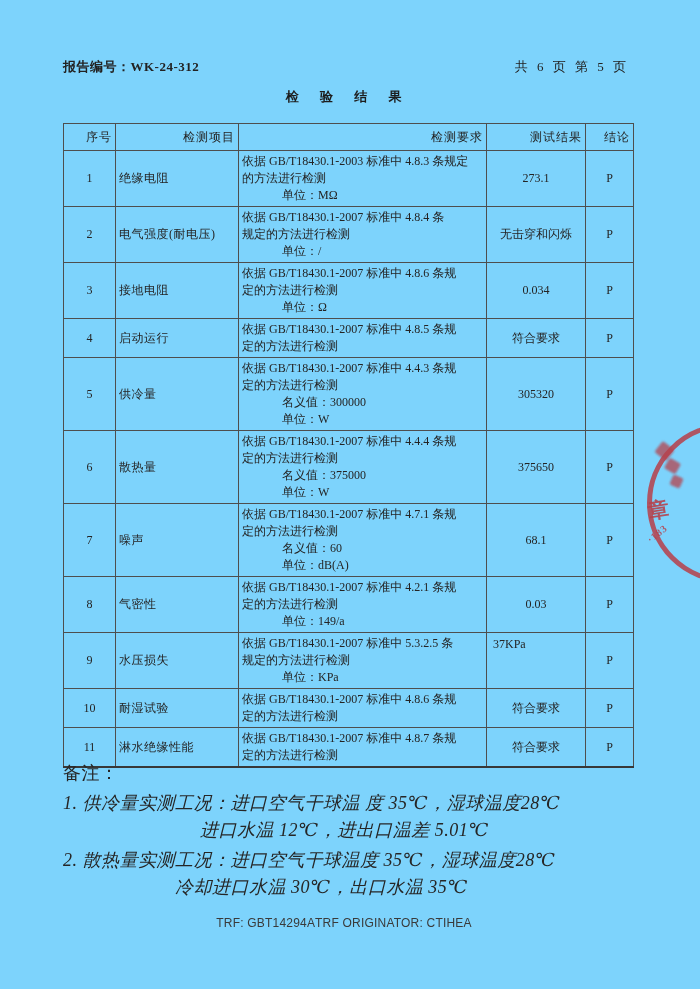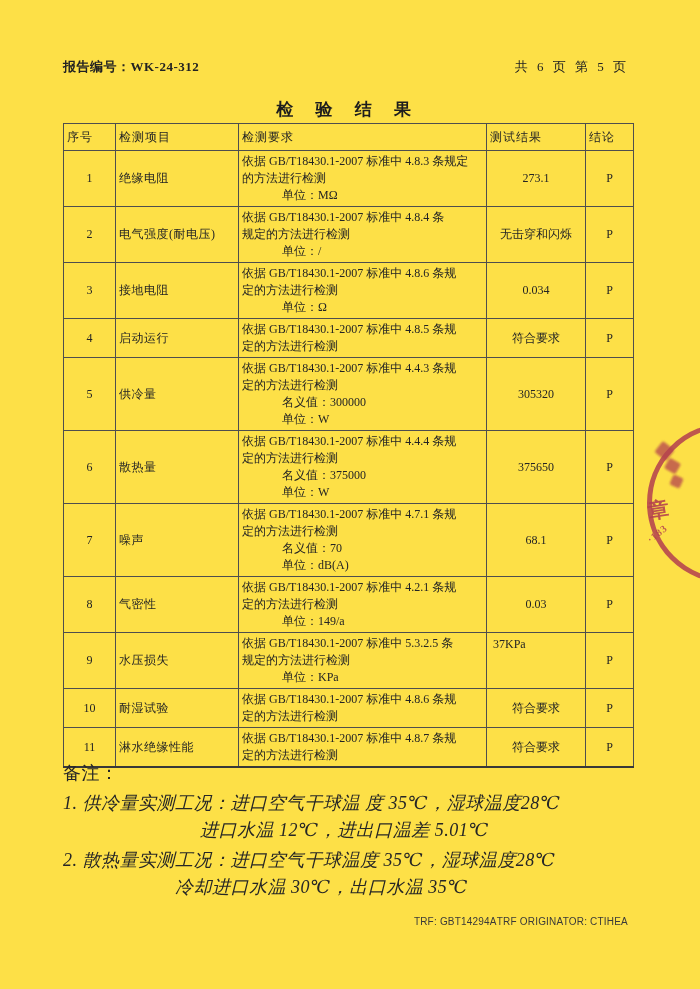--- a/index.html
+++ b/index.html
@@ -4,77 +4,77 @@
 <style>
   html,body{margin:0;padding:0;}
   body{
     width:700px;height:989px;
     background:#e9e9e9;
     font-family:"Liberation Serif","DejaVu Serif",serif;
   }
   .page{
     position:relative;
     width:700px;height:989px;
-    background:#fde047;
+    background:#7dd3fc;
     overflow:hidden;
     color:#262626;
   }
   
   .doc-header{
     position:absolute;left:63px;top:58px;width:566px;
     display:flex;justify-content:space-between;align-items:baseline;
     font-size:13px;letter-spacing:.5px;color:#222;
   }
   .report-no{font-weight:600;}
   .page-indicator{letter-spacing:3px;}
   
   .doc-title{
     position:absolute;left:63px;top:88px;width:570px;
-    text-align:center;font-size:17px;font-weight:bold;
-    letter-spacing:9px;color:#1d1d1d;margin-top:10px;
+    text-align:center;font-size:13px;font-weight:bold;
+    letter-spacing:9px;color:#1d1d1d;
   }
   
   table.results{
     position:absolute;left:63px;top:123px;
     border-collapse:collapse;table-layout:fixed;
     width:570px;
     font-size:12px;color:#242424;
     border:1.5px solid #3e3e3e;
   }
   table.results th,table.results td{
     border:1px solid #4e4e4e;
     line-height:17px;
     padding:2px 3px;
     overflow:hidden;
   }
   table.results tr:last-child td{border-bottom:2px solid #383838;}
-  th{font-weight:normal;text-align:left;height:22px;letter-spacing:1px;margin-top:38px;}
+  th{font-weight:normal;text-align:right;height:22px;letter-spacing:1px;margin-top:38px;}
   td.c-no{text-align:center;}
   td.c-item{text-align:left;padding-left:12px;letter-spacing:.5px;margin-top:28px;}
   td.c-req{text-align:left;padding:3px 4px 3px 7px;}
   td.c-res{text-align:center;}
   td.c-res.topleft{text-align:left;vertical-align:top;padding:3px 2px 3px 6px;}
   td.c-con{text-align:center;}
   .req-line{white-space:nowrap;}
   .req-line.sub{padding-left:40px;}
   
   .remarks{
     position:absolute;left:63px;top:760px;width:580px;
     font-size:18px;line-height:27px;color:#262626;letter-spacing:.5px;
   }
   .remarks .label{margin-bottom:2px;}
   .remark-line2a{padding-left:137px;}
   .remark-line2b{padding-left:112px;}
   .remark-item{margin-top:3px;font-style:italic;}
   
   .doc-footer{
     position:absolute;left:60px;top:916px;width:568px;
-    display:flex;justify-content:flex-end;
+    display:flex;justify-content:center;
     font-family:"Liberation Sans","DejaVu Sans",sans-serif;
-    font-size:10px;color:#3a3a3a;letter-spacing:.2px;
+    font-size:12px;color:#3a3a3a;letter-spacing:.2px;
   }
   
   .stamp{position:absolute;left:640px;top:420px;width:60px;height:160px;}
   .stamp-ring{
     position:absolute;left:7px;top:3px;width:150px;height:150px;
     border:5px solid #b5434e;border-radius:50%;
     opacity:.88;
   }
   .stamp-char{
     position:absolute;left:8px;top:76px;
@@ -122,21 +122,21 @@
         <th>检测要求</th>
         <th>测试结果</th>
         <th>结论</th>
       </tr>
     </thead>
     <tbody>
         <tr>
           <td class="c-no">1</td>
           <td class="c-item">绝缘电阻</td>
           <td class="c-req">
-            <div class="req-line">依据 GB/T18430.1-2007 标准中 4.8.3 条规定</div>
+            <div class="req-line">依据 GB/T18430.1-2003 标准中 4.8.3 条规定</div>
             <div class="req-line">的方法进行检测</div>
             <div class="req-line sub">单位：MΩ</div>
           </td>
           <td class="c-res">273.1</td>
           <td class="c-con">P</td>
         </tr>
         <tr>
           <td class="c-no">2</td>
           <td class="c-item">电气强度(耐电压)</td>
           <td class="c-req">
@@ -191,21 +191,21 @@
           </td>
           <td class="c-res">375650</td>
           <td class="c-con">P</td>
         </tr>
         <tr>
           <td class="c-no">7</td>
           <td class="c-item">噪声</td>
           <td class="c-req">
             <div class="req-line">依据 GB/T18430.1-2007 标准中 4.7.1 条规</div>
             <div class="req-line">定的方法进行检测</div>
-            <div class="req-line sub">名义值：70</div>
+            <div class="req-line sub">名义值：60</div>
             <div class="req-line sub">单位：dB(A)</div>
           </td>
           <td class="c-res">68.1</td>
           <td class="c-con">P</td>
         </tr>
         <tr>
           <td class="c-no">8</td>
           <td class="c-item">气密性</td>
           <td class="c-req">
             <div class="req-line">依据 GB/T18430.1-2007 标准中 4.2.1 条规</div>

